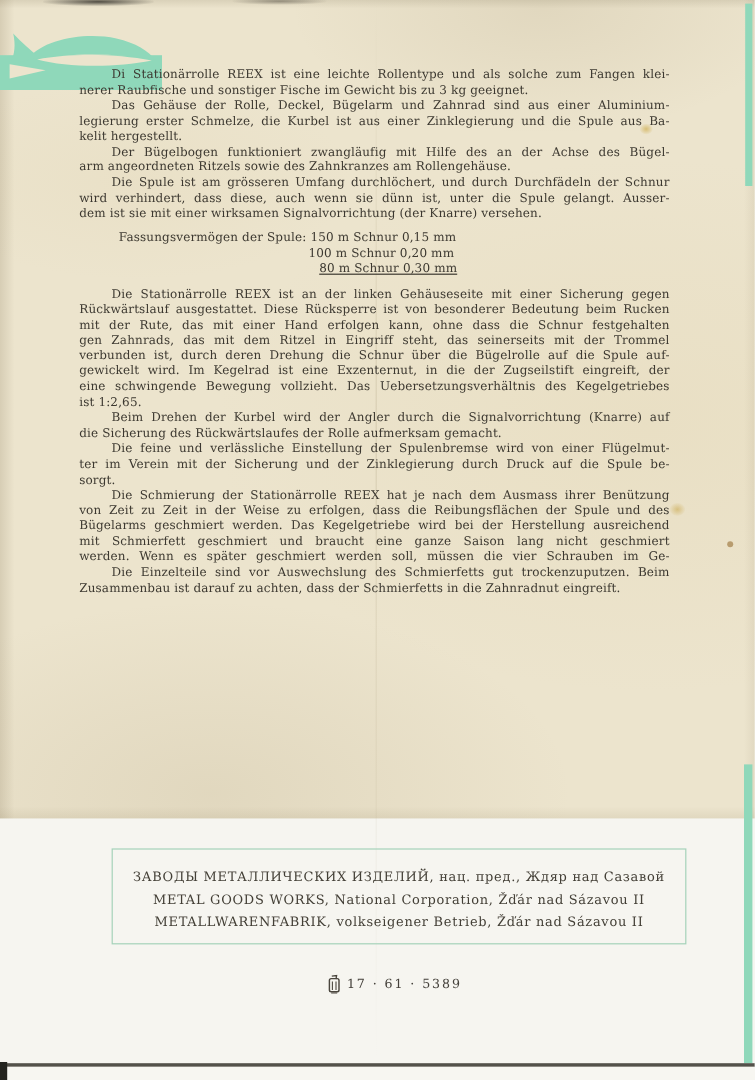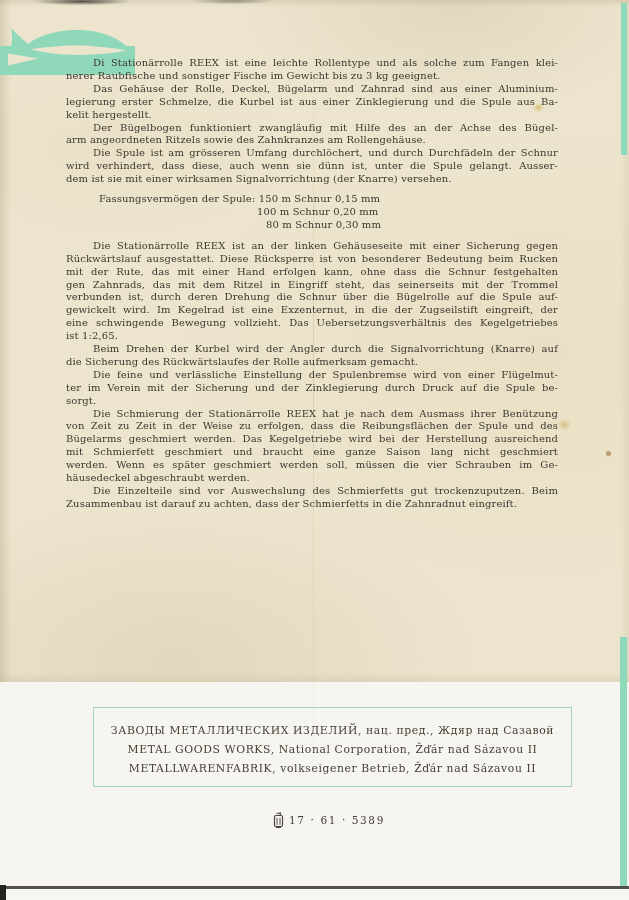--- a/index.html
+++ b/index.html
@@ -48,21 +48,21 @@
     position:absolute; left:66px; top:57px; width:492px;
     font-size:10px; line-height:12.9px; color:#3c3830; letter-spacing:0.12px;
   }
   .line{ text-align:justify; text-align-last:justify; }
   .line.first{ text-indent:27px; }
   .line.last{ text-align-last:left; }
   .capacity{ margin:7px 0 8px 0; }
   .capline{ text-align:right; text-align-last:left; }
   .capline.c0{ padding-left:33px; }
   .capline.c1{ padding-left:191px; }
-  .capline.c2{ padding-left:200px; }
+  .capline.c2{ padding-left:200px;text-decoration:underline; }
 
   
   .imprint-box{
     position:absolute; left:81px; top:707px; width:479px; height:80px;
     border:1.5px solid #a5d2ba; box-sizing:border-box;
     text-align:center; padding-top:13px; color:#433f36;margin-left:12px;
   }
   .imprint-line{ font-size:10.8px; line-height:19px; letter-spacing:0.6px; }
 
   
@@ -123,21 +123,20 @@
         <div class="line first">Beim Drehen der Kurbel wird der Angler durch die Signalvorrichtung (Knarre) auf</div>
         <div class="line last">die Sicherung des Rückwärtslaufes der Rolle aufmerksam gemacht.</div>
         <div class="line first">Die feine und verlässliche Einstellung der Spulenbremse wird von einer Flügelmut-</div>
         <div class="line">ter im Verein mit der Sicherung und der Zinklegierung durch Druck auf die Spule be-</div>
         <div class="line last">sorgt.</div>
         <div class="line first">Die Schmierung der Stationärrolle REEX hat je nach dem Ausmass ihrer Benützung</div>
         <div class="line">von Zeit zu Zeit in der Weise zu erfolgen, dass die Reibungsflächen der Spule und des</div>
         <div class="line">Bügelarms geschmiert werden. Das Kegelgetriebe wird bei der Herstellung ausreichend</div>
         <div class="line">mit Schmierfett geschmiert und braucht eine ganze Saison lang nicht geschmiert</div>
         <div class="line">werden. Wenn es später geschmiert werden soll, müssen die vier Schrauben im Ge-</div>
-        <div class="line last">häusedeckel abgeschraubt werden.</div>
         <div class="line first">Die Einzelteile sind vor Auswechslung des Schmierfetts gut trockenzuputzen. Beim</div>
         <div class="line last">Zusammenbau ist darauf zu achten, dass der Schmierfetts in die Zahnradnut eingreift.</div>
       </div>
 
     <div class="imprint-box">
       <div class="imprint-line">ЗАВОДЫ МЕТАЛЛИЧЕСКИХ ИЗДЕЛИЙ, нац. пред., Ждяр над Сазавой</div>
       <div class="imprint-line">METAL GOODS WORKS, National Corporation, Žďár nad Sázavou II</div>
       <div class="imprint-line">METALLWARENFABRIK, volkseigener Betrieb, Žďár nad Sázavou II</div>
     </div>
 

